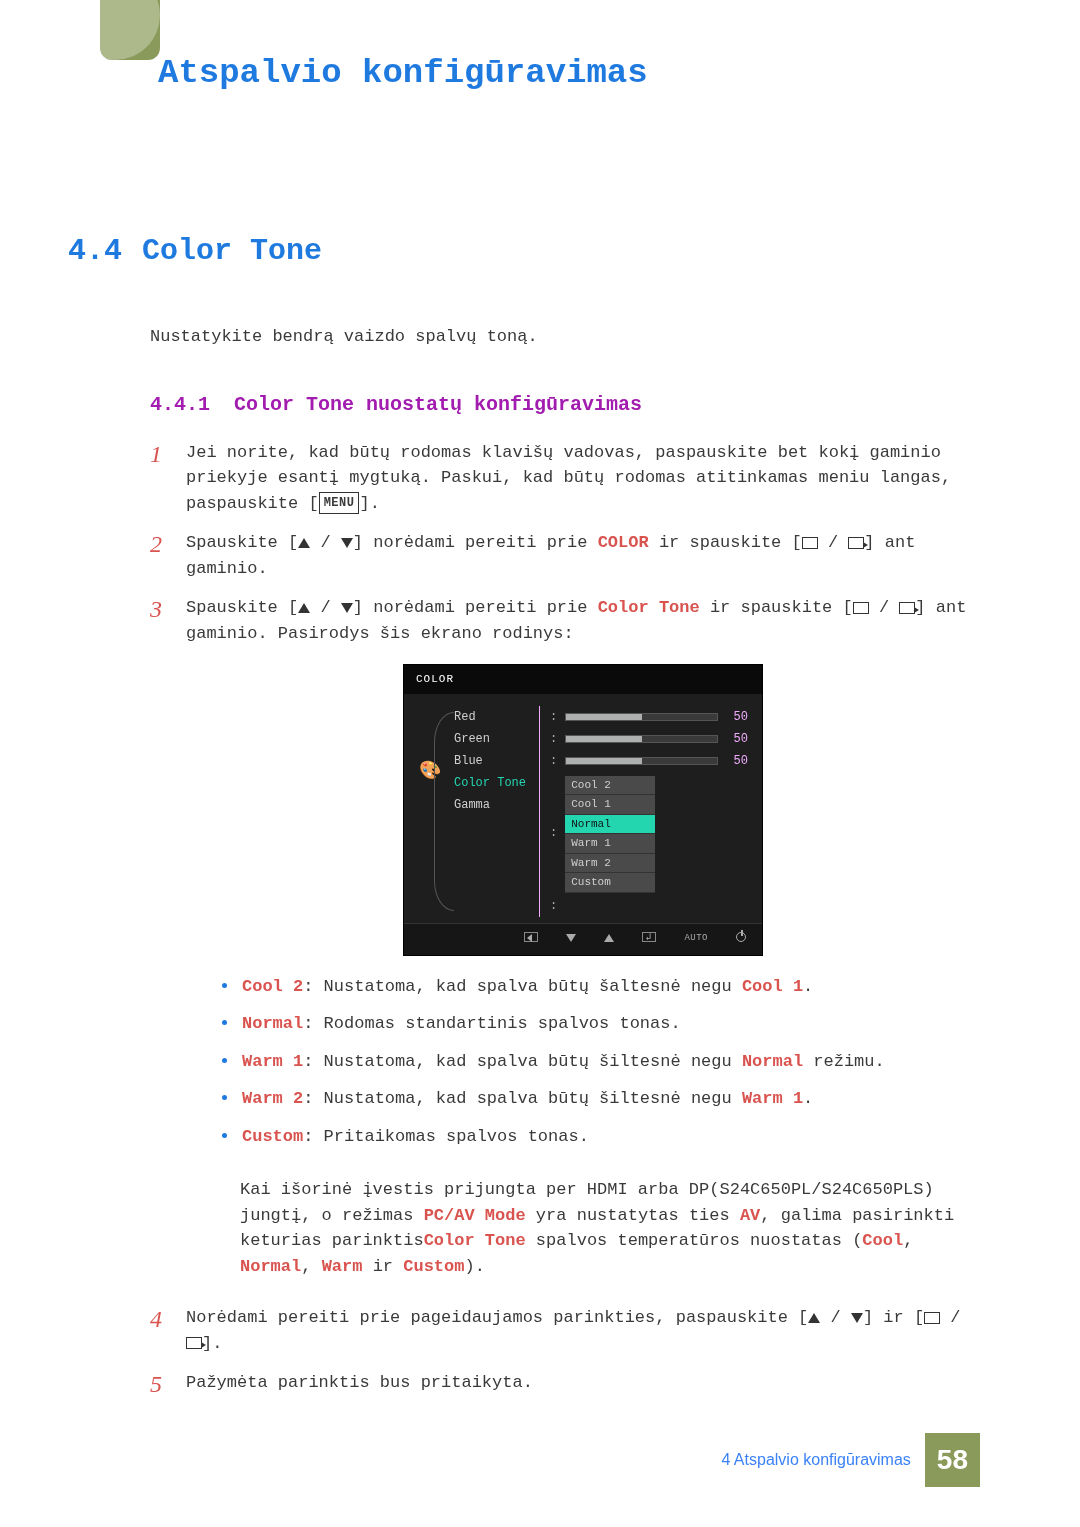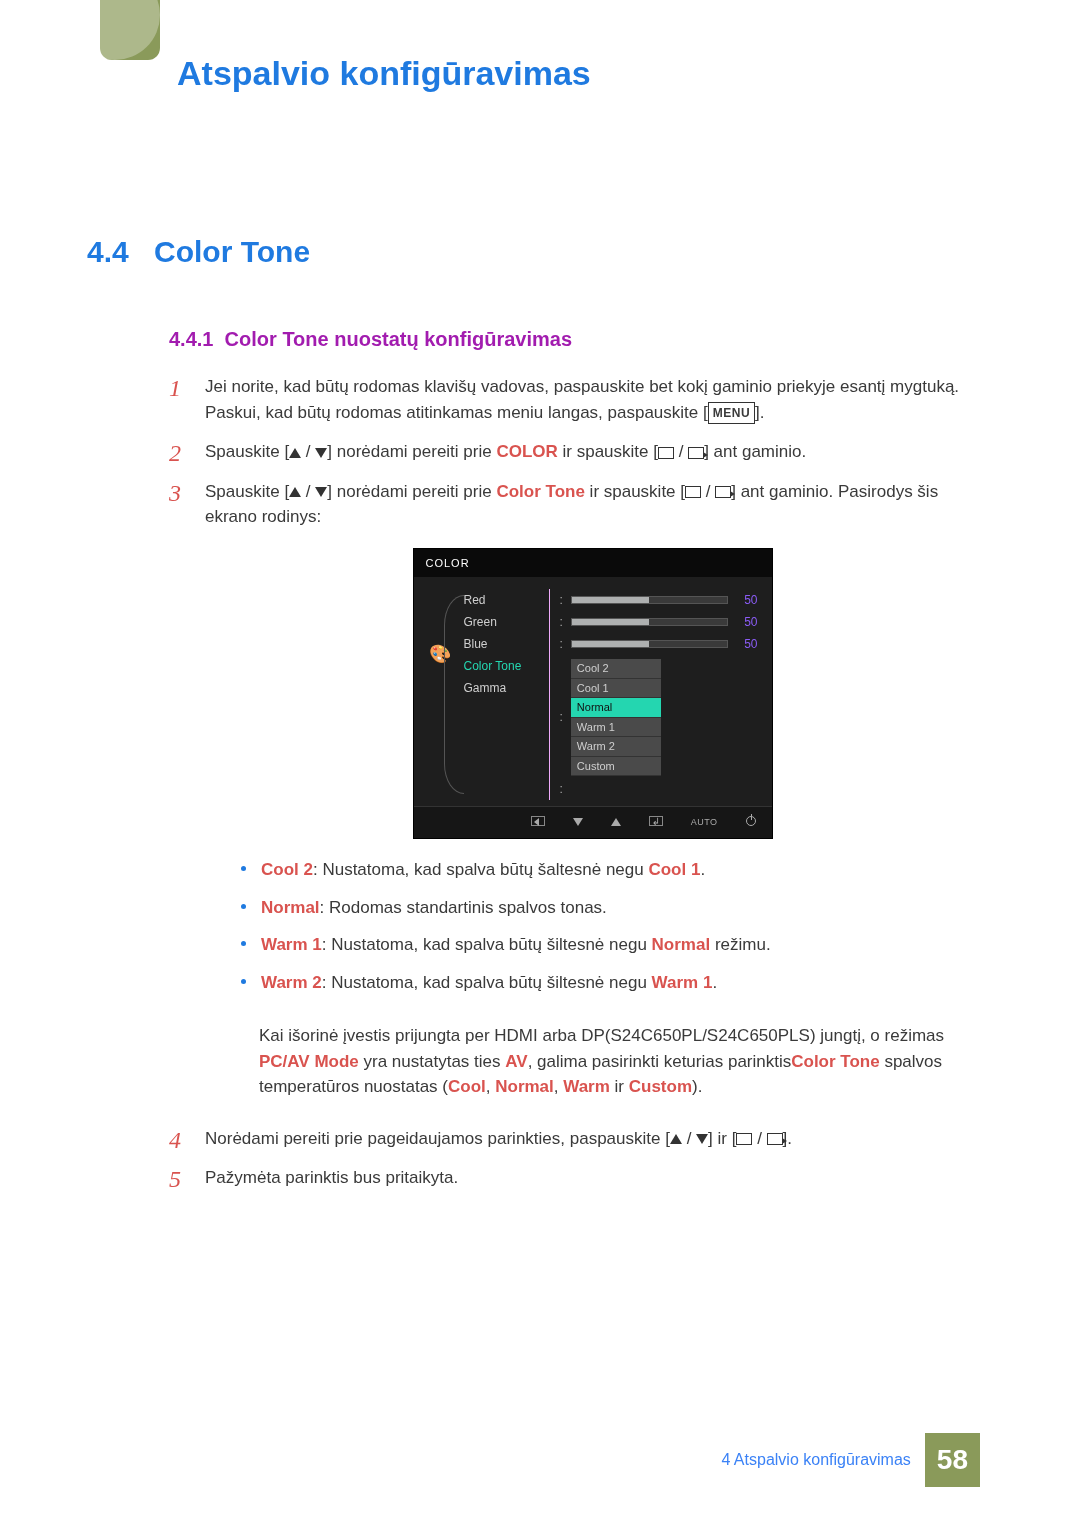--- a/index.html
+++ b/index.html
@@ -7,21 +7,22 @@
     font-family: Arial, Helvetica, sans-serif;
     background: #fff;
     width: 1080px;
     height: 1527px;
     position: relative;
     color: #3a3a3a;
     font-size: 17px;
     line-height: 1.5;
   }
   .page {
-    padding: 30px 100px 0 87px;
+    padding: 30px 100px 0 68px;
+    font-family: Liberation Mono, monospace;
   }
   .chapter-tab {
     position: absolute;
     top: 0;
     left: 100px;
     width: 60px;
     height: 60px;
     background: #8a9a5a;
     border-radius: 0 0 12px 12px;
     z-index: 0;
@@ -38,21 +39,21 @@
     margin-left: 90px;
     color: #1f7ae0;
     font-size: 34px;
     font-weight: 600;
     padding-top: 18px;
     z-index: 2;
   }
   .section {
     margin-top: 130px;
     display: flex;
-    gap: 13px;
+    gap: 20px;
   }
   .sec-num {
     color: #1f7ae0;
     font-size: 30px;
     font-weight: 600;
     min-width: 54px;
   }
   .sec-title {
     color: #1f7ae0;
     font-size: 30px;
@@ -180,21 +181,21 @@
     background: #3a3a3a;
     border: 1px solid #555;
     position: relative;
   }
   .slider-fill {
     position: absolute;
     left: 0; top: 0; bottom: 0;
     width: 50%;
     background: #aeb0b0;
   }
-  .slider-val { width: 22px; text-align: right; color: #8b5cf6; }
+  .slider-val { width: 22px; text-align: right; color: #f0abfc; }
   .dropdown {
     margin-top: 2px;
     width: 90px;
   }
   .dropdown .opt {
     background: #4a4a4a;
     color: #cfcfcf;
     padding: 1px 6px;
     font-size: 11px;
     border-bottom: 1px solid #333;
@@ -290,20 +291,21 @@
   </div>
 <div class="page">
   <div class="chapter-title">Atspalvio konfigūravimas</div>
 
   <div class="section">
     <div class="sec-num">4.4</div>
     <div class="sec-title">Color Tone</div>
   </div>
 
   <div class="content">
+    <p class="intro">Nustatykite bendrą vaizdo spalvų toną.</p>
 
     <h3 class="subsection">
       <span>4.4.1</span>&nbsp;&nbsp;<span>Color Tone nuostatų konfigūravimas</span>
     </h3>
 
     <ol class="steps">
       <li>
         <span>Jei norite, kad būtų rodomas klavišų vadovas, paspauskite bet kokį gaminio priekyje esantį mygtuką. Paskui, kad būtų rodomas atitinkamas meniu langas, paspauskite [</span><span class="menu-box">MENU</span><span>].</span>
       </li>
       <li>
@@ -370,20 +372,21 @@
             <span class="fbtn auto">AUTO</span>
             <span class="fbtn"><span class="pwr"></span></span>
           </div>
         </div>
 
         <ul class="tone-list">
           <li><span class="bold-red">Cool 2</span><span>: Nustatoma, kad spalva būtų šaltesnė negu </span><span class="bold-red">Cool 1</span><span>.</span></li>
           <li><span class="bold-red">Normal</span><span>: Rodomas standartinis spalvos tonas.</span></li>
           <li><span class="bold-red">Warm 1</span><span>: Nustatoma, kad spalva būtų šiltesnė negu </span><span class="bold-red">Normal</span><span> režimu.</span></li>
           <li><span class="bold-red">Warm 2</span><span>: Nustatoma, kad spalva būtų šiltesnė negu </span><span class="bold-red">Warm 1</span><span>.</span></li>
+          <li><span class="bold-red">Custom</span><span>: Pritaikomas spalvos tonas.</span></li>
         </ul>
 
         <div class="note-box">
           <span>Kai išorinė įvestis prijungta per HDMI arba DP(S24C650PL/S24C650PLS) jungtį, o režimas </span><span class="bold-red">PC/AV Mode</span><span> yra nustatytas ties </span><span class="bold-red">AV</span><span>, galima pasirinkti keturias parinktis</span><span class="bold-red">Color Tone</span><span> spalvos temperatūros nuostatas (</span><span class="bold-red">Cool</span><span>, </span><span class="bold-red">Normal</span><span>, </span><span class="bold-red">Warm</span><span> ir </span><span class="bold-red">Custom</span><span>).</span>
         </div>
       </li>
       <li>
         <span>Norėdami pereiti prie pageidaujamos parinkties, paspauskite [</span><span class="tri-up"></span> / <span class="tri-down"></span><span>] ir [</span><span class="enter1"></span> / <span class="enter2"></span><span>].</span>
       </li>
       <li><span>Pažymėta parinktis bus pritaikyta.</span></li>

